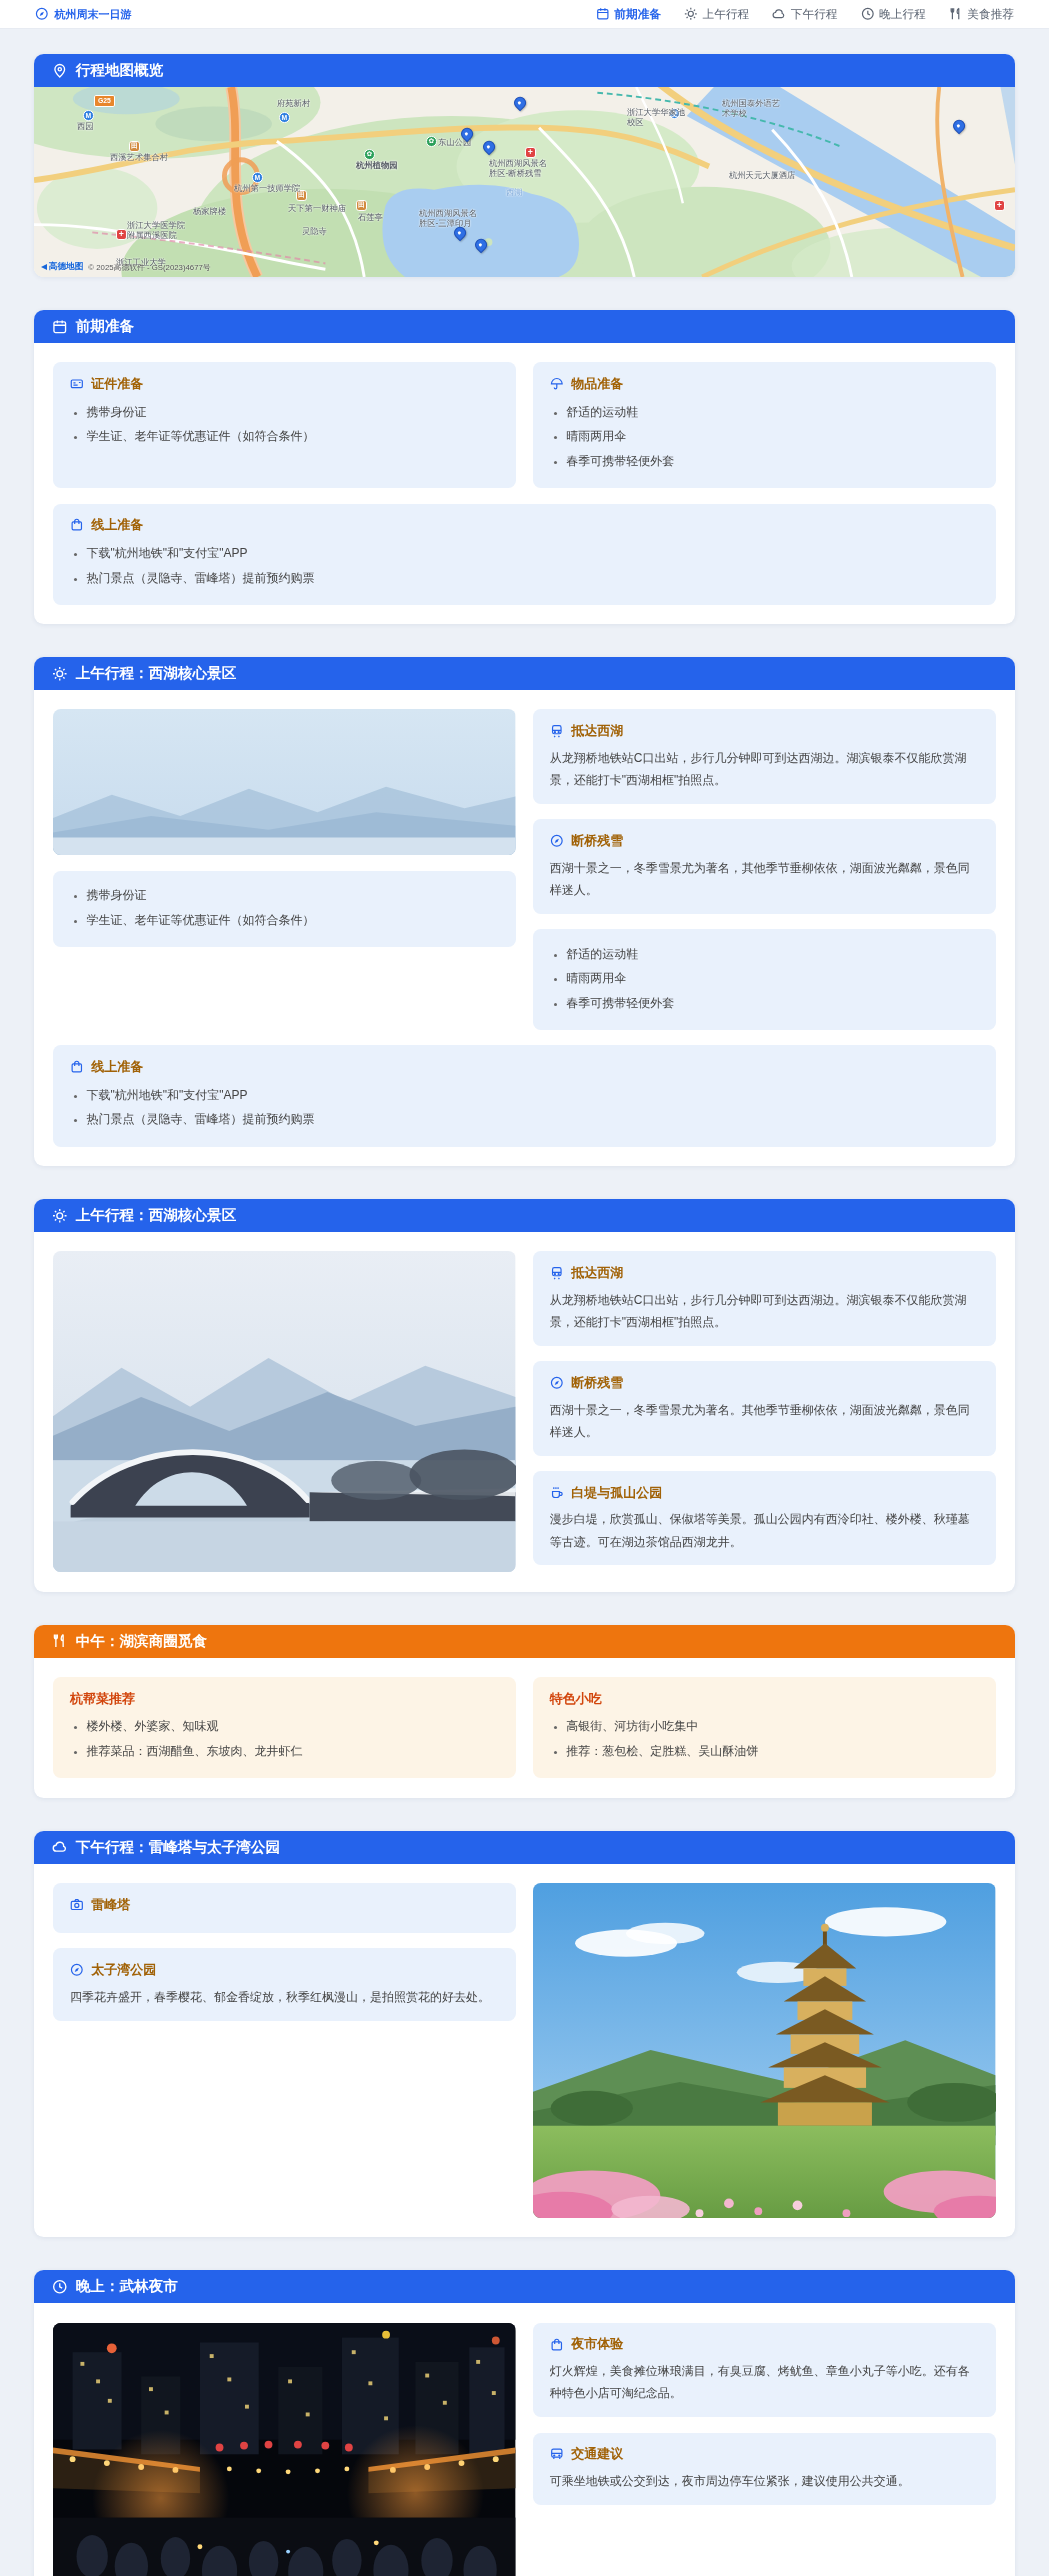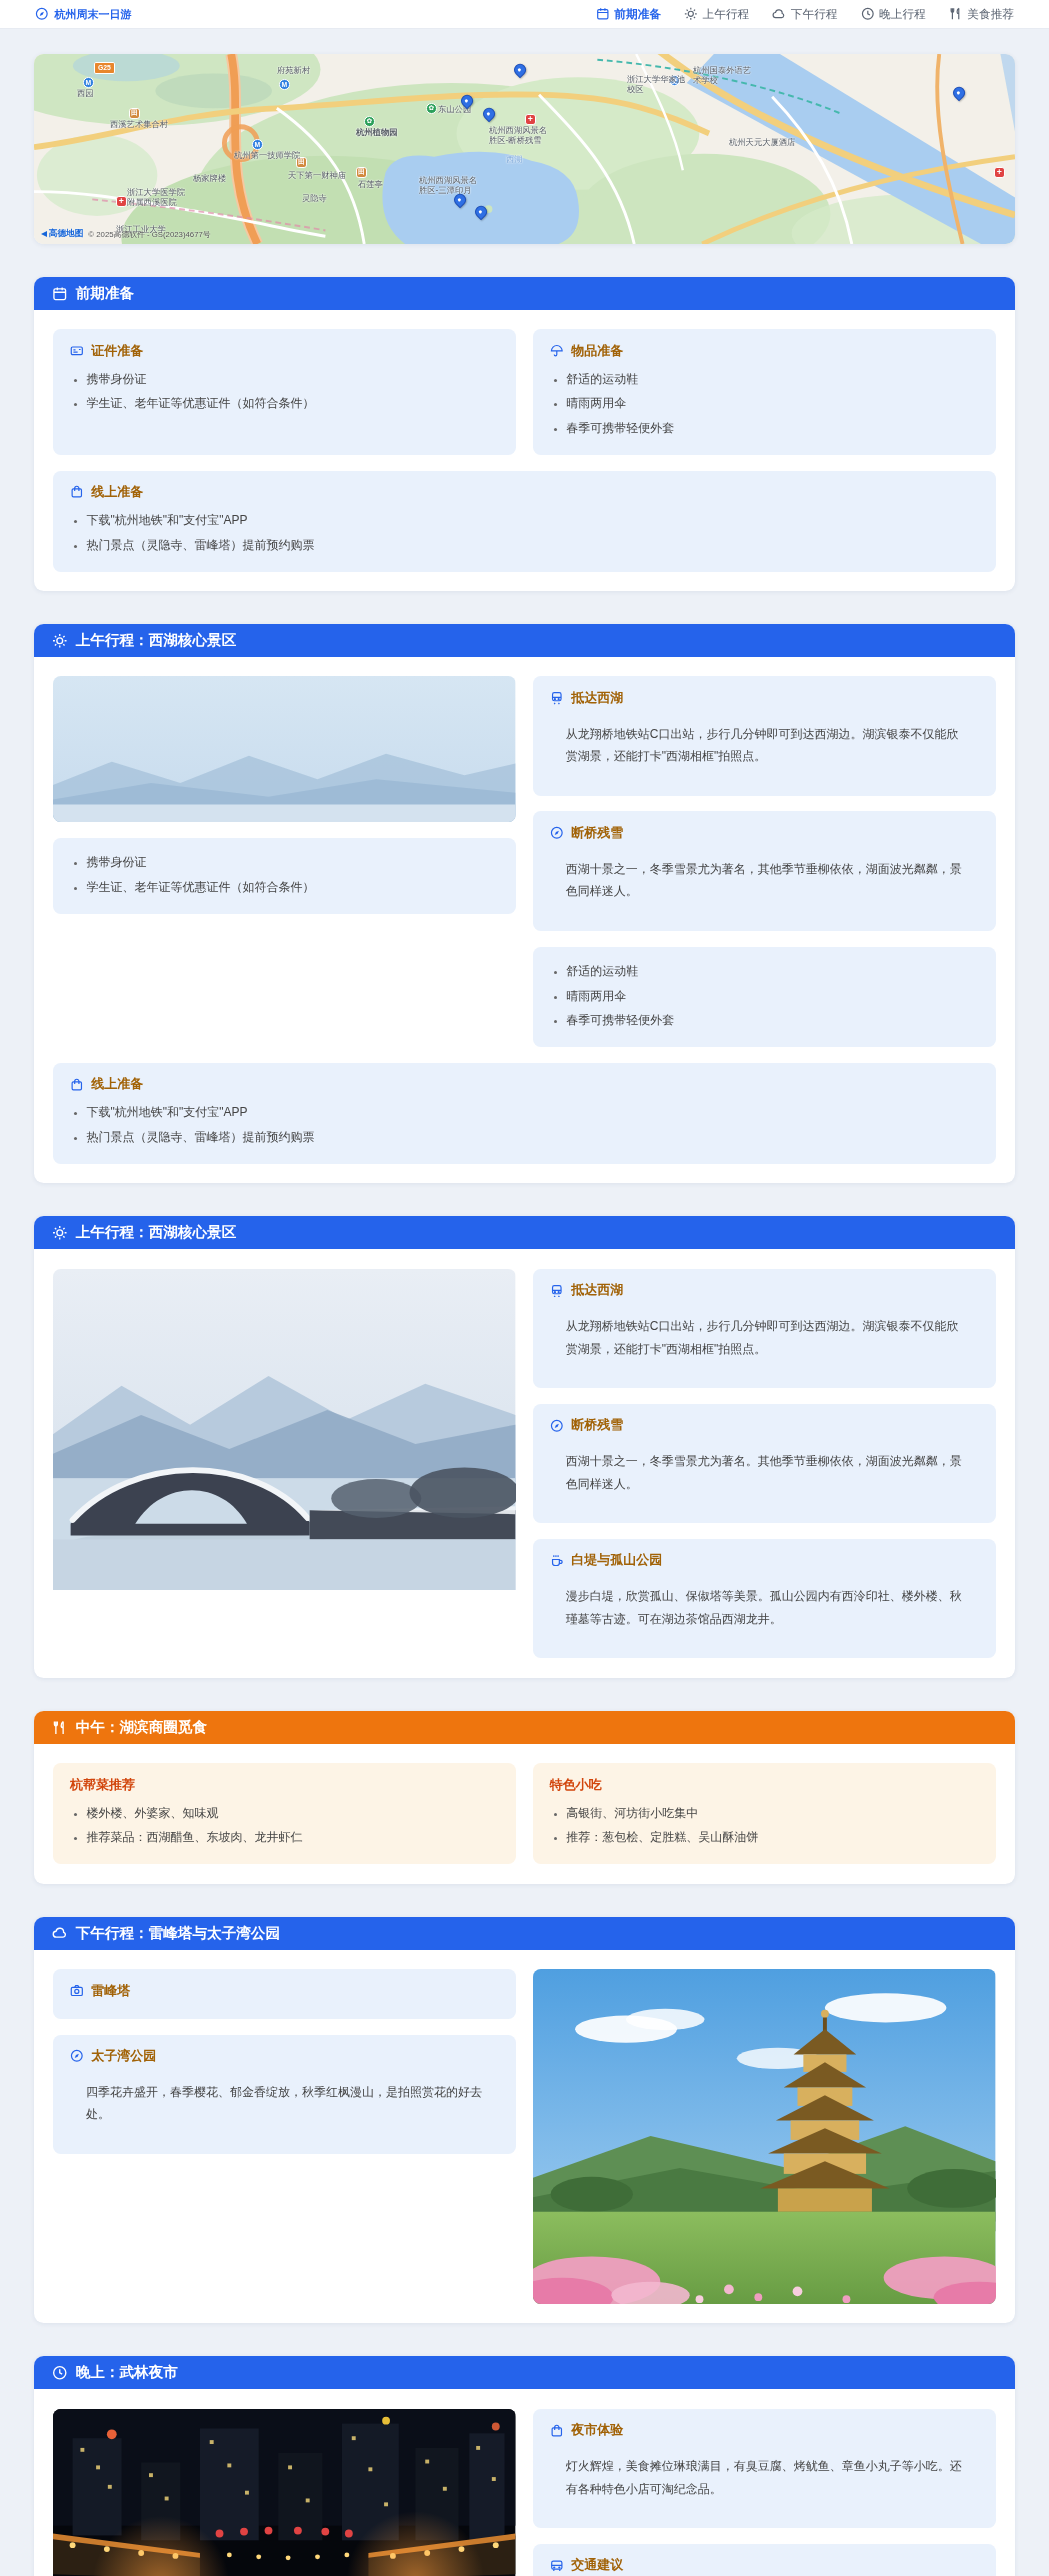--- a/index.html
+++ b/index.html
@@ -38,21 +38,21 @@
   }
   .sec-head.orange{ background:#ee750e; }
   .sec-body{ padding:19.4px; }
   .grid2{ display:grid; grid-template-columns:1fr 1fr; gap:17.5px; }
   .col{ display:flex; flex-direction:column; gap:15.5px; }
 
   
   .icard{ background:#e9f1fc; border-radius:7.8px; padding:12.6px 16.5px;}
   .icard .ct{ display:flex; align-items:center; gap:7.8px; color:#a16207;
     font-weight:bold; font-size:13px; margin-bottom:6.8px;}
-  .icard p{ margin:16px; font-size:12px; line-height:1.85; color:#444;}
+  .icard p{ margin:0; font-size:12px; line-height:1.85; color:#444;}
   ul.blist{ margin:3.9px 0 1.9px; padding-left:16.5px; font-size:12px; line-height:2.05; color:#444;}
   ul.blist li::marker{ font-size:8.7px; color:#666;}
   .cream{ background:#fdf4e6; }
   .cream .ct{ color:#d2450c; }
 
   
   .photo{ border-radius:7.8px; overflow:hidden; line-height:0; }
   .photo svg{ display:block; width:100%; }
 
   
@@ -140,20 +140,29 @@
           </svg>
         </span>
       <span>美食推荐</span>
     </span>
   </div>
 </div>
 
 <div class="wrap">
 
   <div class="section">
+    <div class="sec-head">
+      <span class="ic ic-lg">
+          <svg viewBox="0 0 16 16" fill="none" stroke="#fff" stroke-width="1.4">
+            <path d="M8 1.5a5 5 0 0 0-5 5c0 3.4 5 8 5 8s5-4.6 5-8a5 5 0 0 0-5-5z"></path>
+            <circle cx="8" cy="6.5" r="1.7"></circle>
+          </svg>
+        </span>
+      <span>行程地图概览</span>
+    </div>
     <div class="map">
       <svg class="base" viewBox="0 0 1010 196" preserveAspectRatio="none">
         <rect width="1010" height="196" fill="#f3f0e9"></rect>
 
         <ellipse cx="120" cy="16" rx="175" ry="58" fill="#cfe6c2"></ellipse>
         <ellipse cx="95" cy="12" rx="55" ry="16" fill="#aed2e0" opacity=".6"></ellipse>
         <ellipse cx="185" cy="38" rx="60" ry="18" fill="#bcd8ba" opacity=".8"></ellipse>
         <ellipse cx="430" cy="150" rx="265" ry="120" fill="#cde5bf"></ellipse>
         <ellipse cx="300" cy="190" rx="210" ry="85" fill="#c2dfb2"></ellipse>
         <ellipse cx="560" cy="82" rx="125" ry="58" fill="#d5eac8"></ellipse>
@@ -208,21 +217,21 @@
       <span class="gtag" style="left:60px; top:7.8px;">G25</span>
 
       <span class="mlabel" style="left:43px; top:35px;">西园</span>
       <span class="mlabel" style="left:243px; top:11.7px;">府苑新村</span>
       <span class="mlabel" style="left:404px; top:51px;">东山公园</span>
       <span class="mlabel wrap2" style="left:427px; top:72px;margin-left:28px;">杭州西湖风景名胜区-断桥残雪</span>
       <span class="mlabel" style="left:76px; top:66px;">西溪艺术集合村</span>
       <span class="mlabel" style="left:200px; top:97px;">杭州第一技师学院</span>
       <span class="mlabel" style="left:322px; top:74px;font-weight:bold;">杭州植物园</span>
       <span class="mlabel wrap2" style="left:593px; top:21.4px;">浙江大学华家池校区</span>
-      <span class="mlabel wrap2" style="left:659px; top:11.7px;font-family:Liberation Serif, serif;">杭州国泰外语艺术学校</span>
+      <span class="mlabel wrap2" style="left:688px; top:11.7px;font-family:Liberation Serif, serif;">杭州国泰外语艺术学校</span>
       <span class="mlabel" style="left:695px; top:84px;">杭州天元大厦酒店</span>
       <span class="mlabel" style="left:254px; top:117px;">天下第一财神庙</span>
       <span class="mlabel" style="left:324px; top:126px;">石莲亭</span>
       <span class="mlabel" style="left:268px; top:140px;">灵隐寺</span>
       <span class="mlabel wrap2" style="left:385px; top:122px;">杭州西湖风景名胜区-三潭印月</span>
       <span class="mlabel" style="left:159px; top:120px;">杨家牌楼</span>
       <span class="mlabel wrap2" style="left:93px; top:134px;">浙江大学医学院附属西溪医院</span>
       <span class="mlabel" style="left:82px; top:171px;text-align:right;">浙江工业大学</span>
       <span class="mlabel water" style="left:472px; top:101px;">西湖</span>
 

